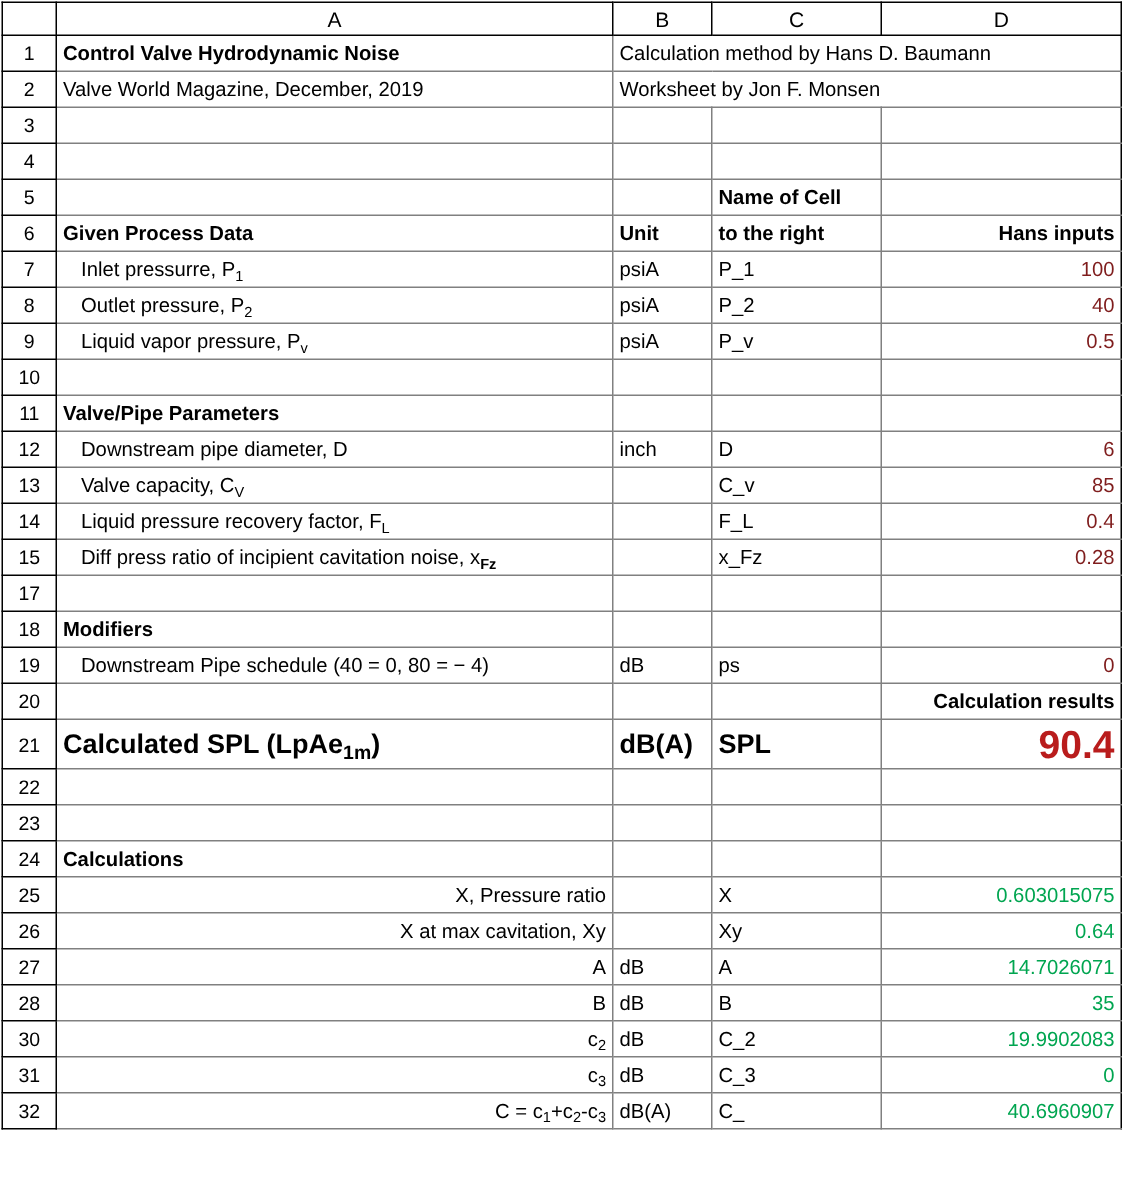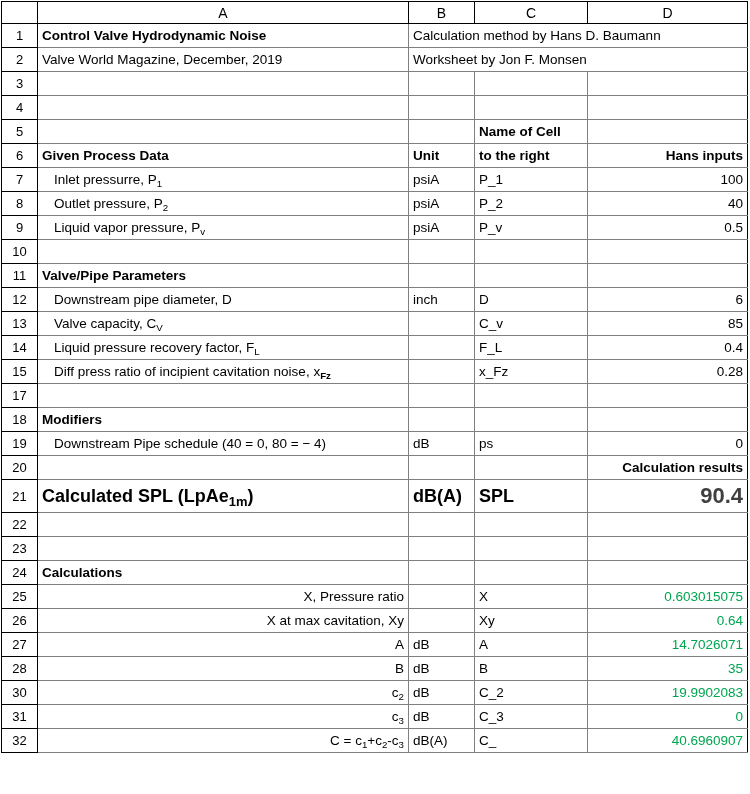--- a/index.html
+++ b/index.html
@@ -76,39 +76,39 @@
     background: #ffffff;
   }
 
   td.cell.left   { text-align: left; }
   td.cell.right  { text-align: right; }
 
   td.cell.bold { font-weight: bold; }
 
   td.cell.indent { padding-left: 16px; }
 
-  td.val-input  { color: #000000; margin-top: 36px; }
+  td.val-input  { color: #7f1d1d; margin-top: 36px; }
   td.val-result { color: #00a550; }
 
   
   td.cell.colA { border-left: 1.6px solid #000000; }
   td.cell.colD { border-right: 1.6px solid #000000; }
 
   
   tr.row-21 td.cell {
     height: 32px;
   }
   tr.row-21 td.big {
     font-size: 18px;
     font-weight: bold;
   }
   tr.row-21 td.big-result {
-    font-size: 22px;
+    font-size: 26px;
     font-weight: bold;
-    color: #404040;
+    color: #b91c1c;
   }
 
   
   tr.first-body td.cell { border-top: 1.6px solid #000000; }
 
   sub {
     font-size: 0.72em;
     vertical-align: baseline;
     position: relative;
     top: 0.32em;

